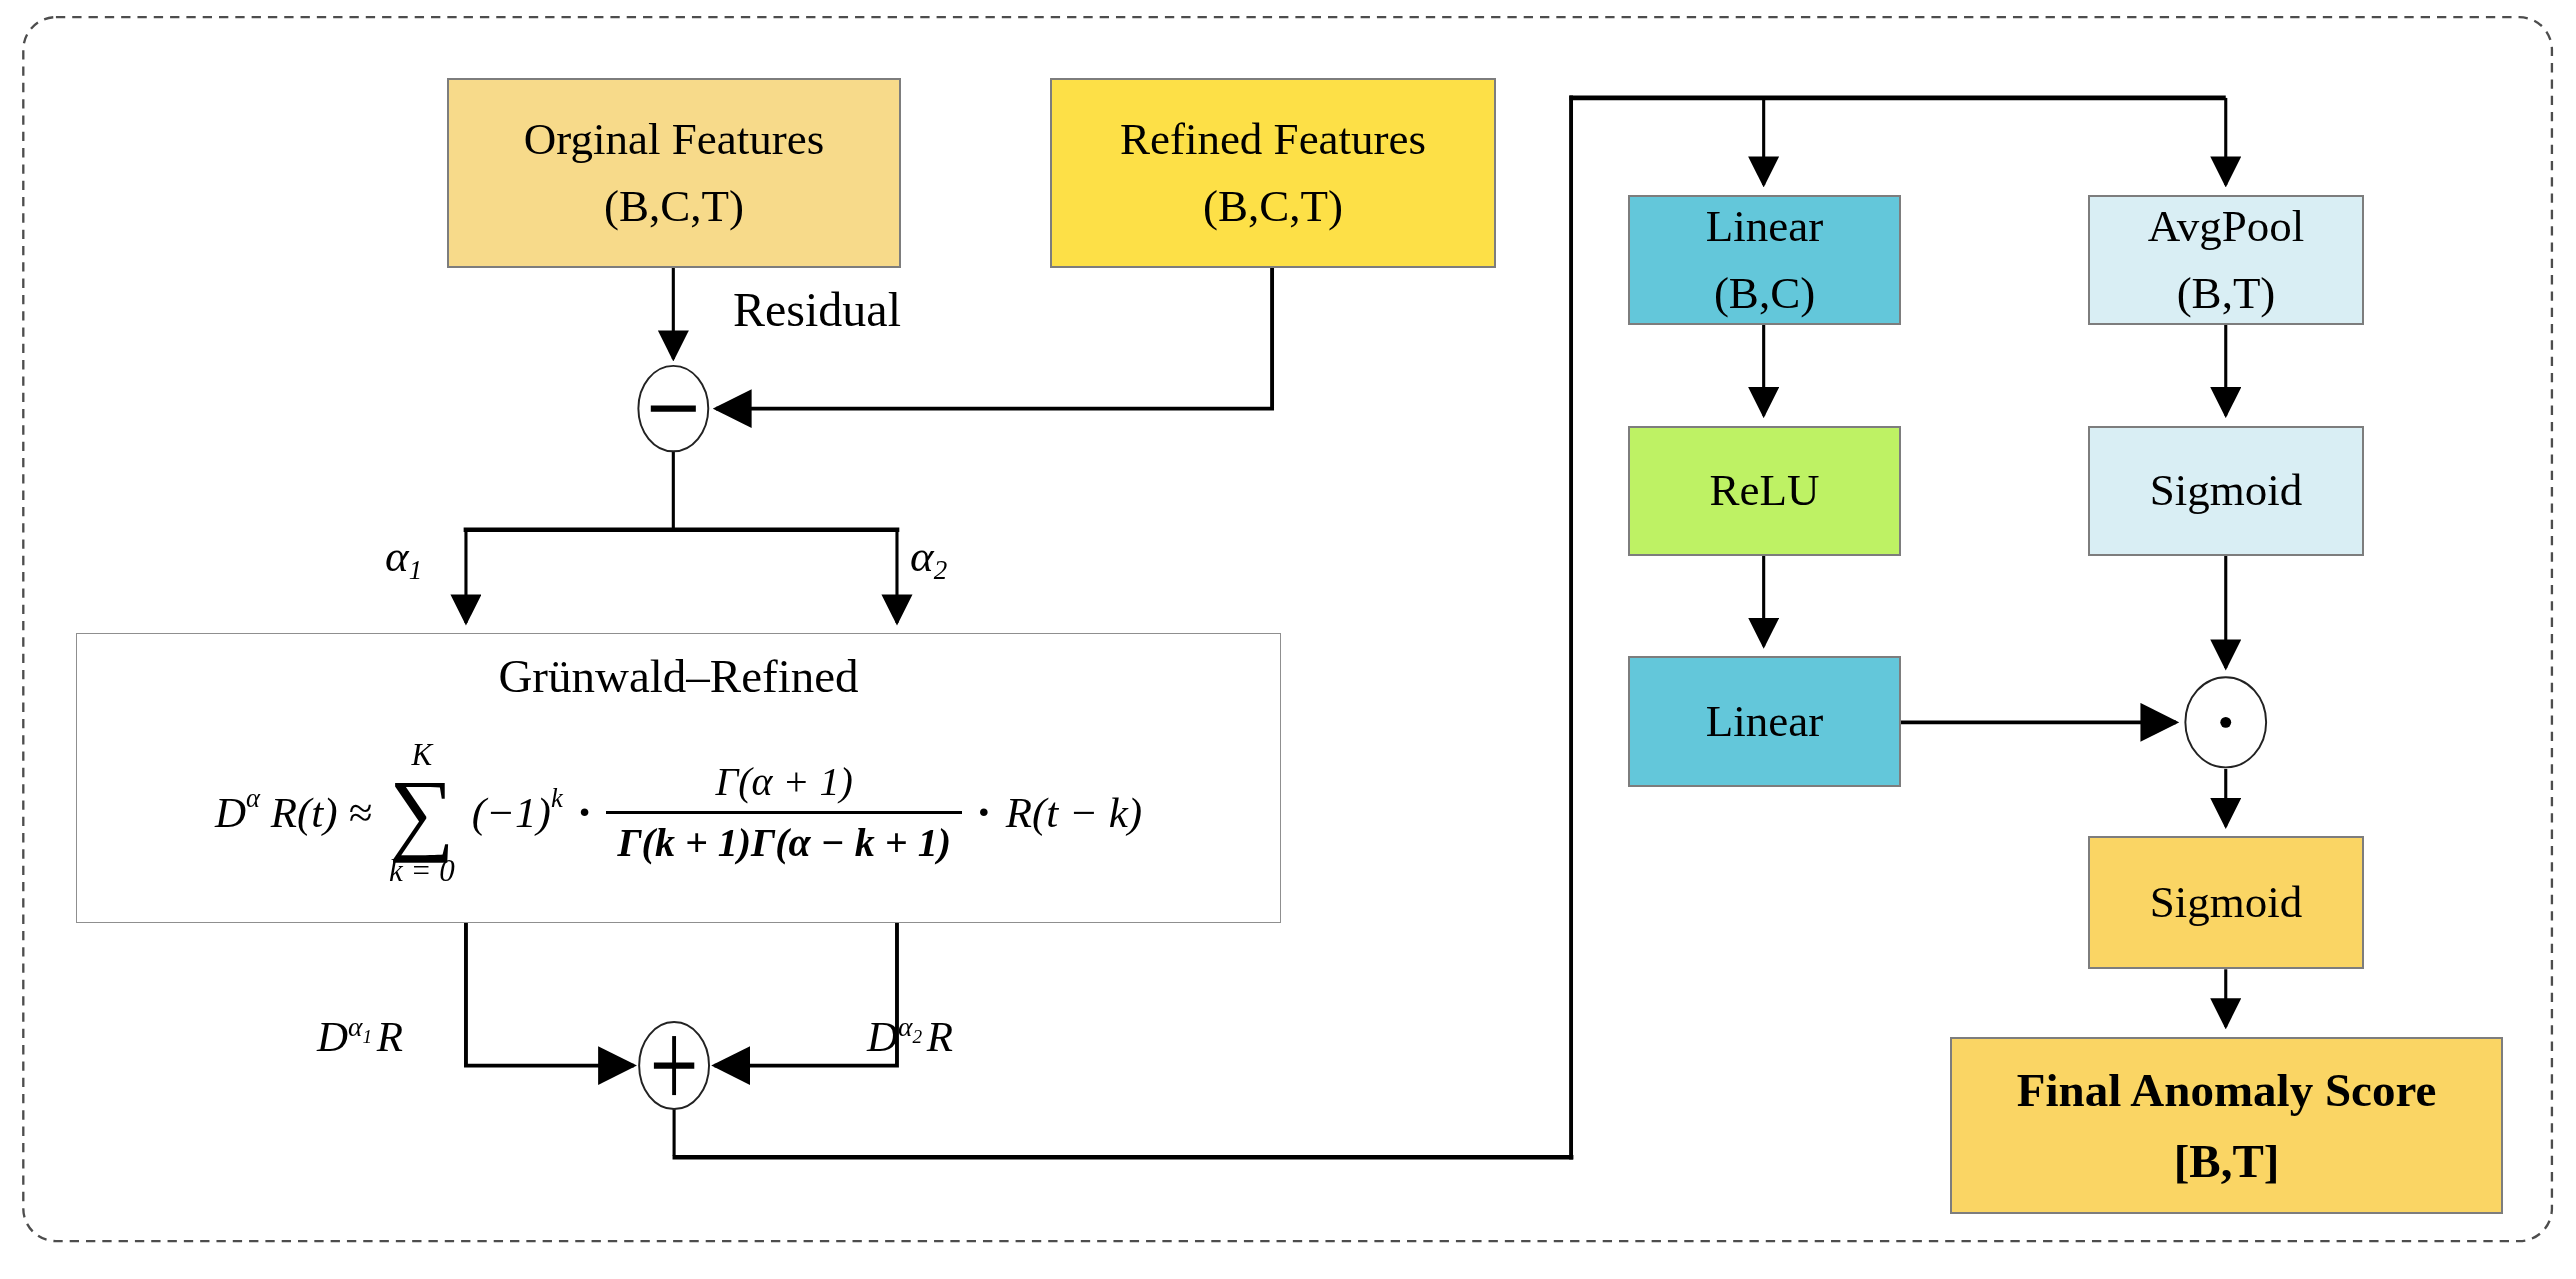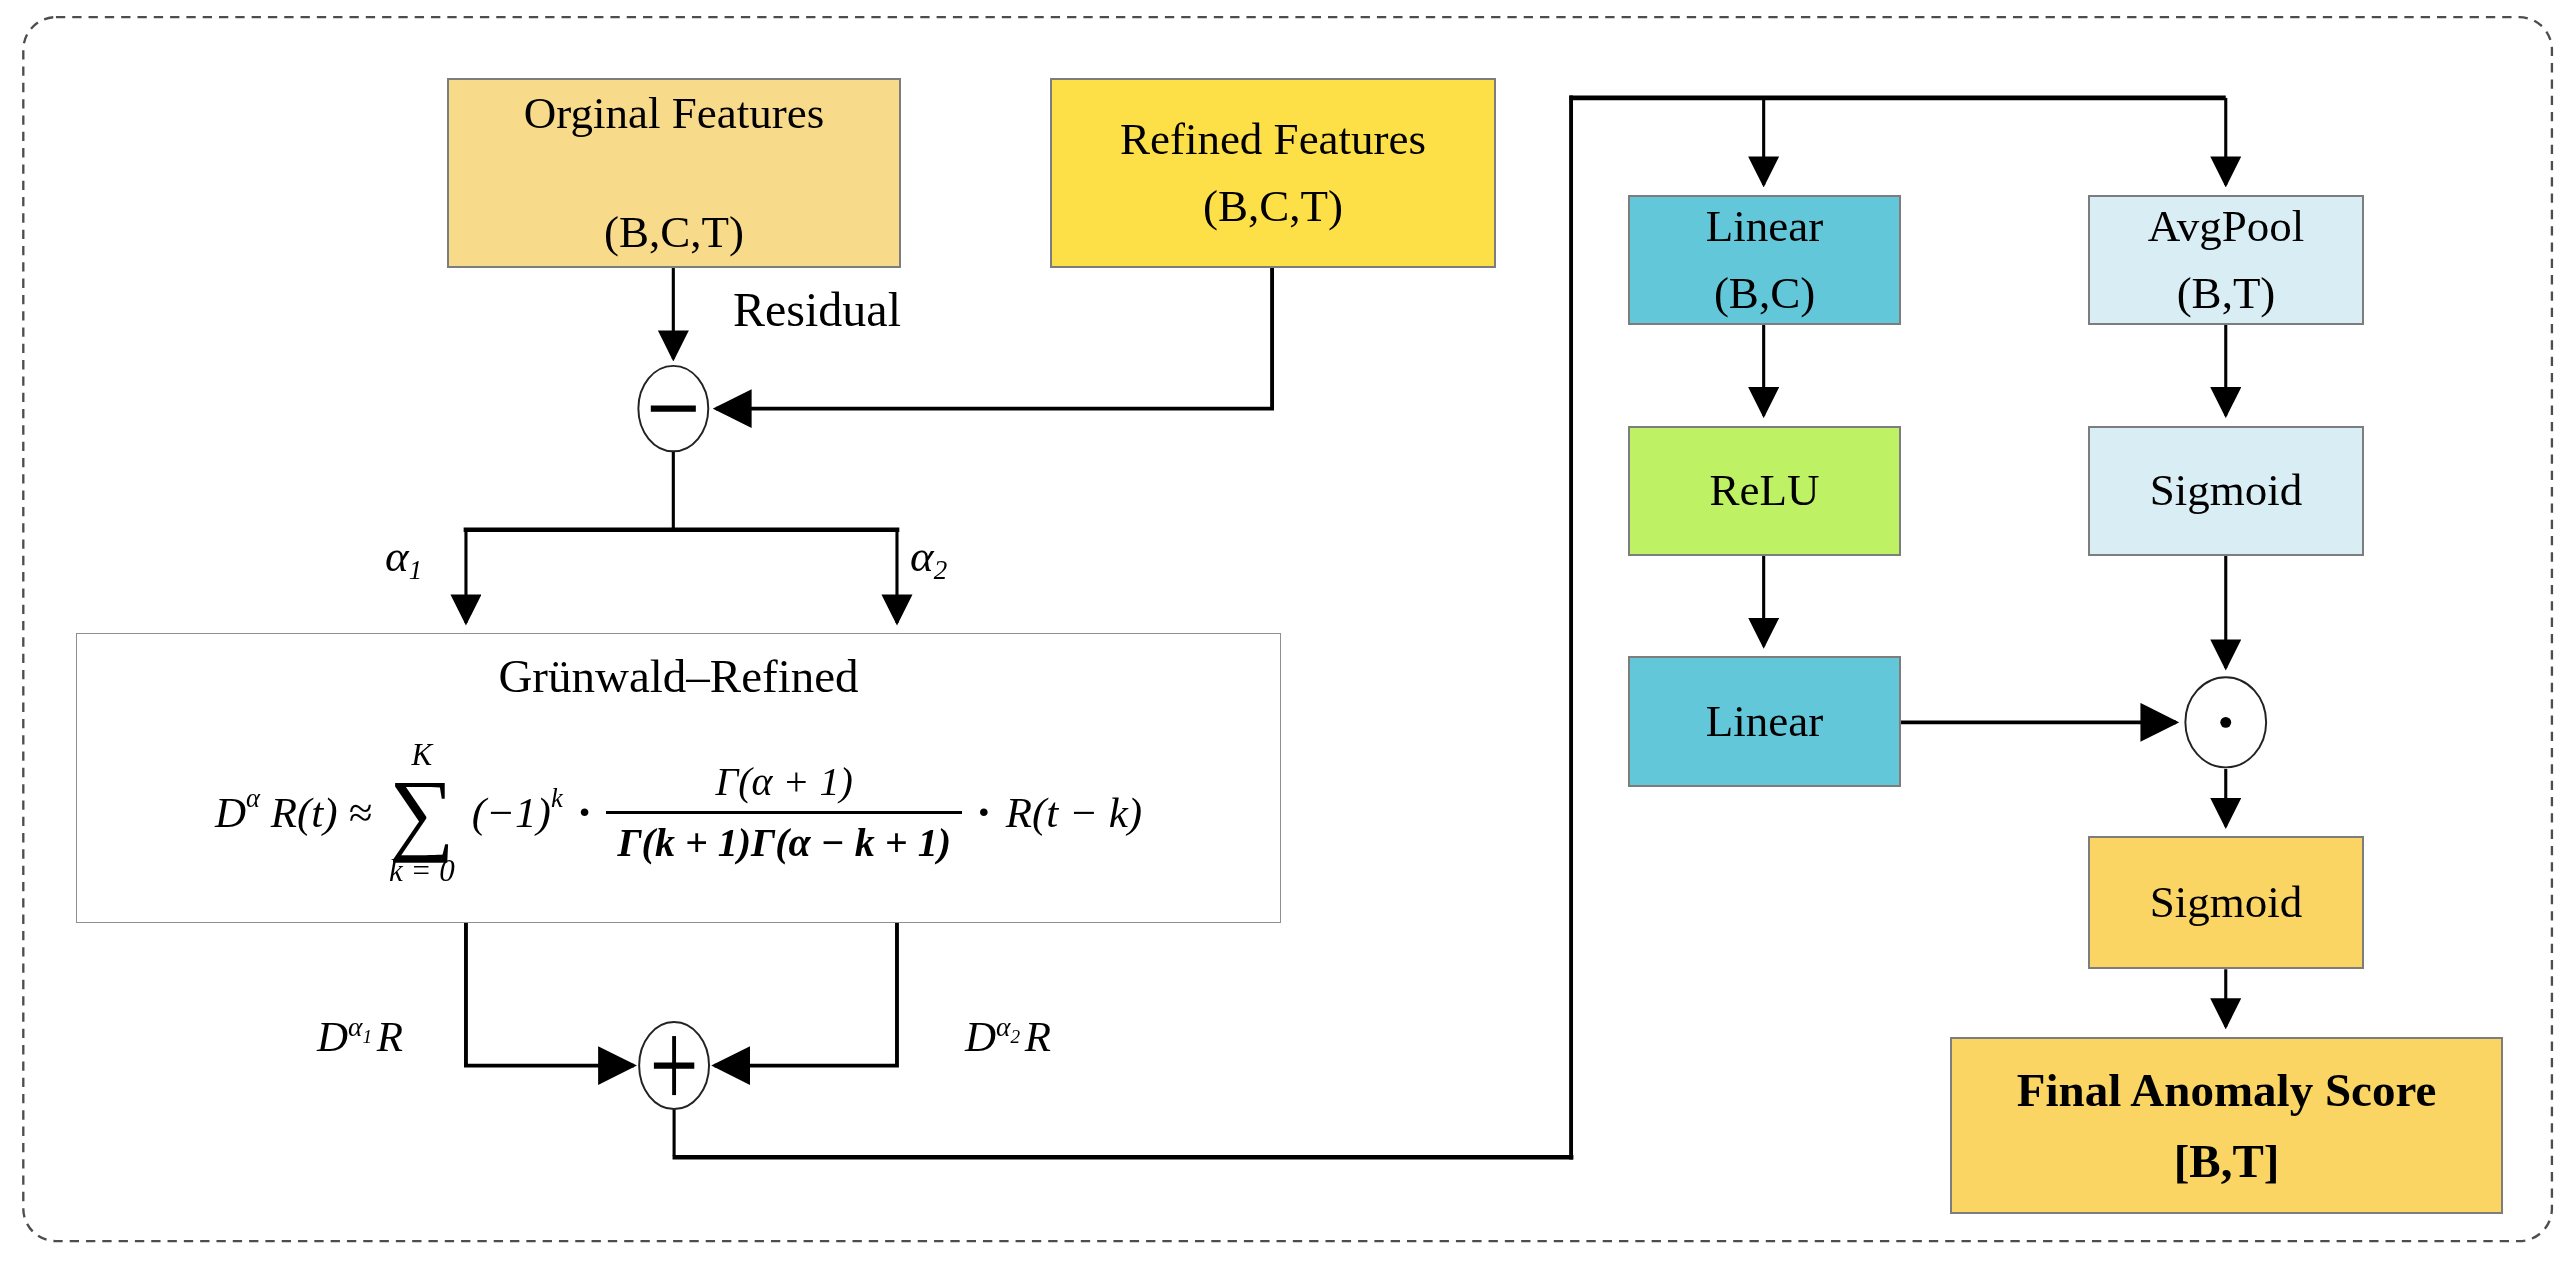--- a/index.html
+++ b/index.html
@@ -21,21 +21,21 @@
     flex-direction: column;
     align-items: center;
     justify-content: center;
     text-align: center;
     border: 2.3px solid #7d7d7d;
     font-size: 45px;
     line-height: 1.5;
   }
   .box .bl { display: block; }
 
-  .b-orig    { left: 447px;  top: 78px;  width: 454px; height: 190px; justify-content: space-between; }
+  .b-orig    { left: 447px;  top: 78px;  width: 454px; height: 190px; }
   .b-refined { left: 1050px; top: 78px;  width: 446px; height: 190px; }
   .b-linbc   { left: 1628px; top: 195px;  width: 273px; height: 130px; }
   .b-avg     { left: 2088px; top: 195px;  width: 276px; height: 130px; }
   .b-relu    { left: 1628px; top: 426px;  width: 273px; height: 130px; }
   .b-sigt    { left: 2088px; top: 426px;  width: 276px; height: 130px; }
   .b-linout  { left: 1628px; top: 656px;  width: 273px; height: 131px; }
   .b-sigy    { left: 2088px; top: 836px; width: 276px; height: 133px; }
   .b-final   { left: 1950px; top: 1037px; width: 553px; height: 177px; font-size: 47px; }
 
   .b-formula {
@@ -203,18 +203,18 @@
   <div class="alph" style="left:385px; top:534px;">
     <span>α</span><sub>1</sub>
   </div>
   <div class="alph" style="left:910px; top:534px;">
     <span>α</span><sub>2</sub>
   </div>
 
   <div class="dlab" style="left:317px; top:1013px;">
     <span class="it">D</span><sup><span class="it">α</span><sub>1</sub></sup><span class="it rr">R</span>
   </div>
-  <div class="dlab" style="left:965px; top:1013px;">
+  <div class="dlab" style="left:867px; top:1013px;">
     <span class="it">D</span><sup><span class="it">α</span><sub>2</sub></sup><span class="it rr">R</span>
   </div>
 
 </div>
 
 
 </body></html>

